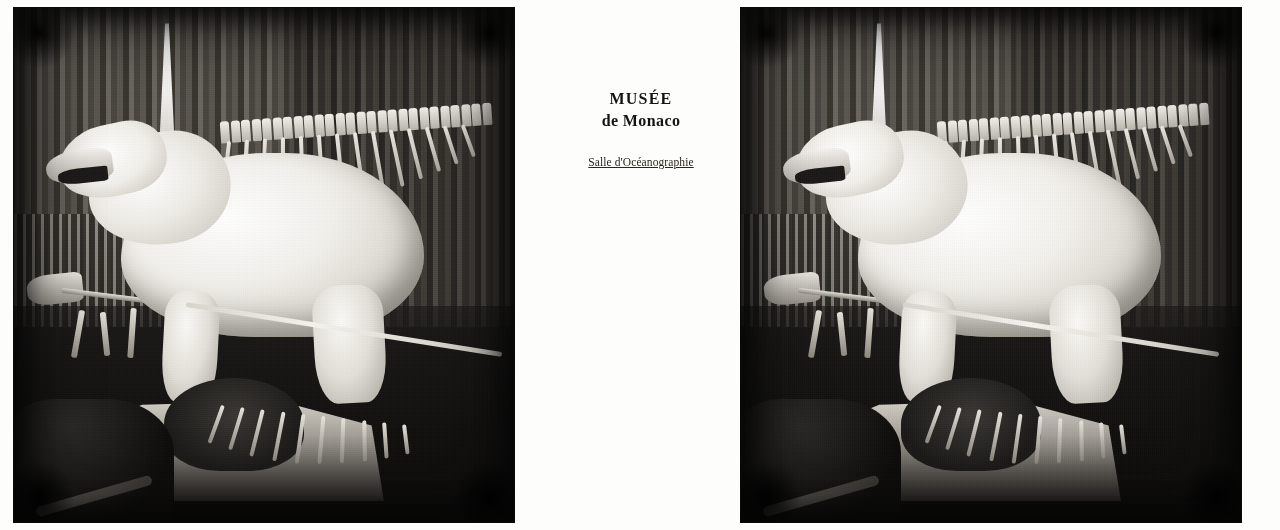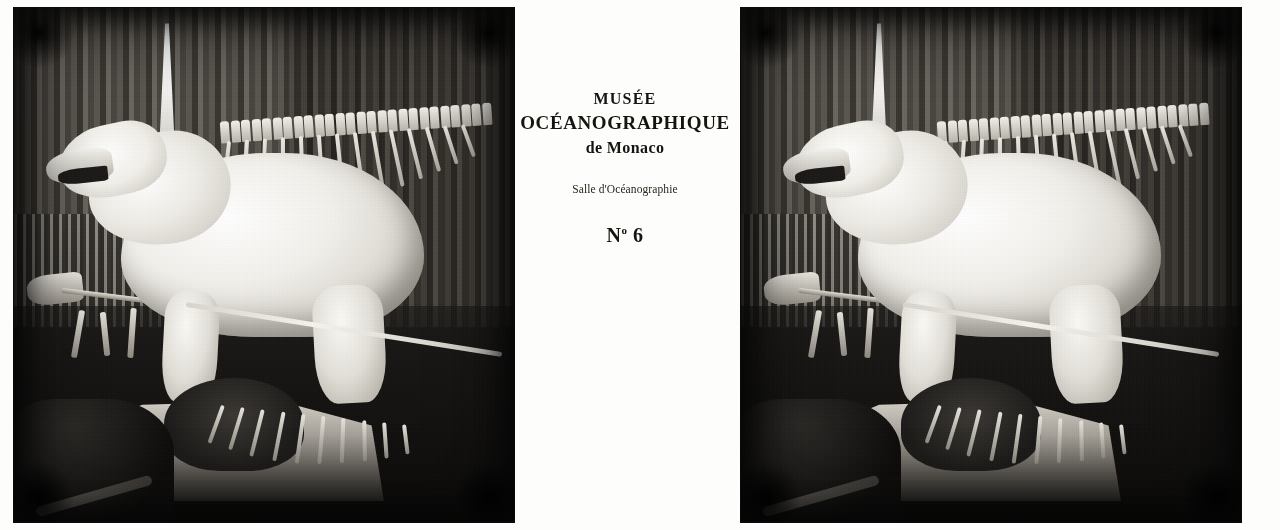--- a/index.html
+++ b/index.html
@@ -328,21 +328,21 @@
     left: 520px;
     top: 0;
     width: 210px;
     height: 530px;
     text-align: center;
     color: #16140f;
   }
   .caption-inner {
     position: absolute;
     top: 90px;
-    left: 0;
+    left: 16px;
     width: 100%;
   }
   .cap-museum {
     font-family: "Liberation Serif", serif;
     font-weight: bold;
     font-size: 16px;
     letter-spacing: 1.2px;
     margin-bottom: 4px;
   }
   .cap-ocean {
@@ -359,20 +359,21 @@
     letter-spacing: 0.4px;
     margin-bottom: 24px;
   }
   .cap-desc {
     font-family: "Liberation Serif", serif;
     font-size: 11.5px;
     line-height: 1.45;
     letter-spacing: 0.1px;
     margin: 0 6px 26px 6px;
     color: #2a261f;
+    text-decoration: underline;
   }
   .cap-number {
     font-family: "Liberation Serif", serif;
     font-weight: bold;
     font-size: 20px;
     letter-spacing: 0.5px;
   }
   .cap-number sup {
     font-size: 11px;
     vertical-align: super;
@@ -479,26 +480,24 @@
       <div class="edge-corner" style="left:-10px; top:-10px"></div>
       <div class="edge-corner" style="right:-10px; top:-10px"></div>
       <div class="edge-corner" style="left:-10px; bottom:-10px"></div>
       <div class="edge-corner" style="right:-10px; bottom:-10px"></div>
     </div>
   </div>
 
   <div class="caption">
     <div class="caption-inner">
       <div class="cap-museum">MUSÉE</div>
-      <div class="cap-ocean">OCÉANOGRAPHIQUE</div>
       <div class="cap-monaco">de Monaco</div>
       <div class="cap-desc">
         <div>Salle  d'Océanographie</div>
       </div>
-      <div class="cap-number"><span>N</span><sup>o</sup> <span>6</span></div>
     </div>
   </div>
 
   <div class="photo right">
     <div class="photo-inner">
       <div class="scene">
         <div class="curtain"></div>
         <div class="curtain dark-right"></div>
         <div class="window-slit" style="left:26%"></div>
         <div class="cases"></div>

